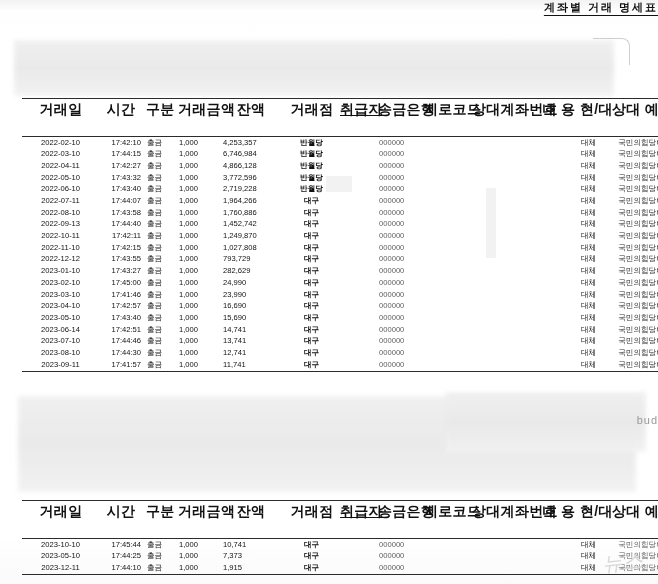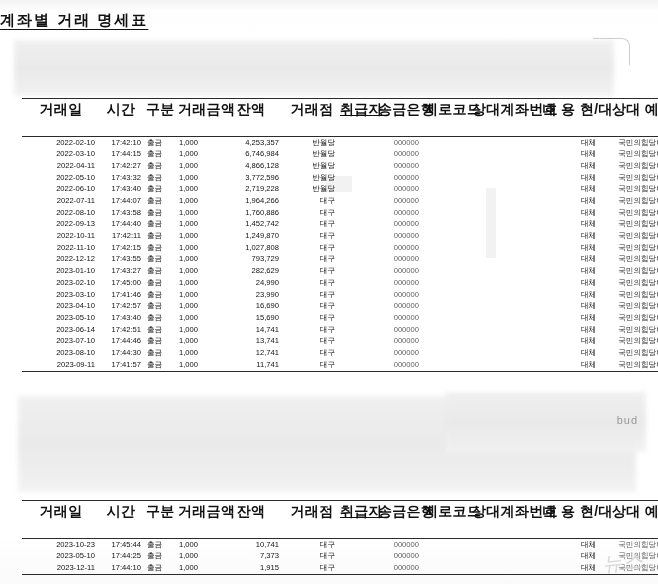--- a/index.html
+++ b/index.html
@@ -26,25 +26,25 @@
   .page::before {
     content: "";
     position: absolute;
     left: 0; right: 0; top: 0; height: 12px;
     background: linear-gradient(180deg,#f3f3f3,#ffffff);
   }
 
   
   .doc-title {
     position: absolute;
-    top: 11px;
+    top: 0;
     left: 0;
     width: 100%;
-    text-align: left;
-    font-size: 15px;
+    text-align: right;
+    font-size: 11px;
     font-weight: bold;
     letter-spacing: 2px;
     text-decoration: underline;
     text-underline-offset: 4px;
   }
 
   
   .redact {
     position: absolute;
     background: linear-gradient(180deg,#f0f0f0,#e9e9e9,#f2f2f2);
@@ -59,21 +59,21 @@
     position: absolute;
     right: 28px; top: 38px;
     width: 36px; height: 26px;
     border-top: 1px solid #bbb;
     border-right: 1px solid #bbb;
     border-radius: 0 8px 0 0;
     opacity: .7;
   }
   .bud-mark {
     position: absolute;
-    right: 20px; top: 414px;
+    right: 0; top: 414px;
     font-size: 11px;
     color: #999;
     letter-spacing: 1px;
     margin-left: 14px;
   }
 
   
   .tbl-wrap {
     position: absolute;
     left: 22px;
@@ -100,28 +100,28 @@
   }
   table.ledger tbody td {
     padding: 1.6px 3px;
     white-space: nowrap;
     overflow: hidden;
     line-height: 1.12;
   }
   table.ledger tbody tr:last-child td {
     border-bottom: 1.1px solid #2b2b2b;
   }
-  .c-date   { width: 70px;  text-align: right; padding-left: 4px !important; }
+  .c-date   { width: 70px;  text-align: center; padding-left: 4px !important; }
   .c-time   { width: 42px;  text-align: right; }
   .c-type   { width: 28px;  text-align: left; }
   .c-amt    { width: 40px;  }
-  .c-bal    { width: 58px;  text-align: right; }
-  .c-branch { width: 48px;  text-align: right; padding-left: 6px !important; }
+  .c-bal    { width: 58px;  }
+  .c-branch { width: 48px;  text-align: center; padding-left: 6px !important; font-weight: bold; }
   .c-handler{ width: 34px;  text-align: center; text-decoration: underline; }
-  .c-bank   { width: 42px;  text-align: right; }
+  .c-bank   { width: 42px;  text-align: left; }
   .c-code   { width: 44px;  text-align: center; }
   .c-acct   { width: 66px;  text-align: center; margin-top: 12px; }
   .c-memo   { width: 34px;  text-align: center; }
   .c-kind   { width: 28px;  text-align: left; }
   .c-owner  { width: 58px;  text-align: center; }
 
   .faint { color: #5d5d5d; }
   .owner { color: #2a2a2a; }
   .foot .owner { filter: blur(0.5px); opacity: .8; }
 
@@ -500,21 +500,21 @@
           <th class="c-code">지로코드</th>
           <th class="c-acct">상대계좌번호</th>
           <th class="c-memo">내 용</th>
           <th class="c-kind">현/대</th>
           <th class="c-owner">상대 예금주</th>
 
         </tr>
       </thead>
       <tbody id="foot-body">
           <tr>
-            <td class="c-date">2023-10-23</td>
+            <td class="c-date">2023-10-10</td>
             <td class="c-time">17:45:44</td>
             <td class="c-type">출금</td>
             <td class="c-amt">1,000</td>
             <td class="c-bal">10,741</td>
             <td class="c-branch">대구</td>
             <td class="c-handler"></td>
             <td class="c-bank faint">000000</td>
             <td class="c-code"></td>
             <td class="c-acct"></td>
             <td class="c-memo"></td>

